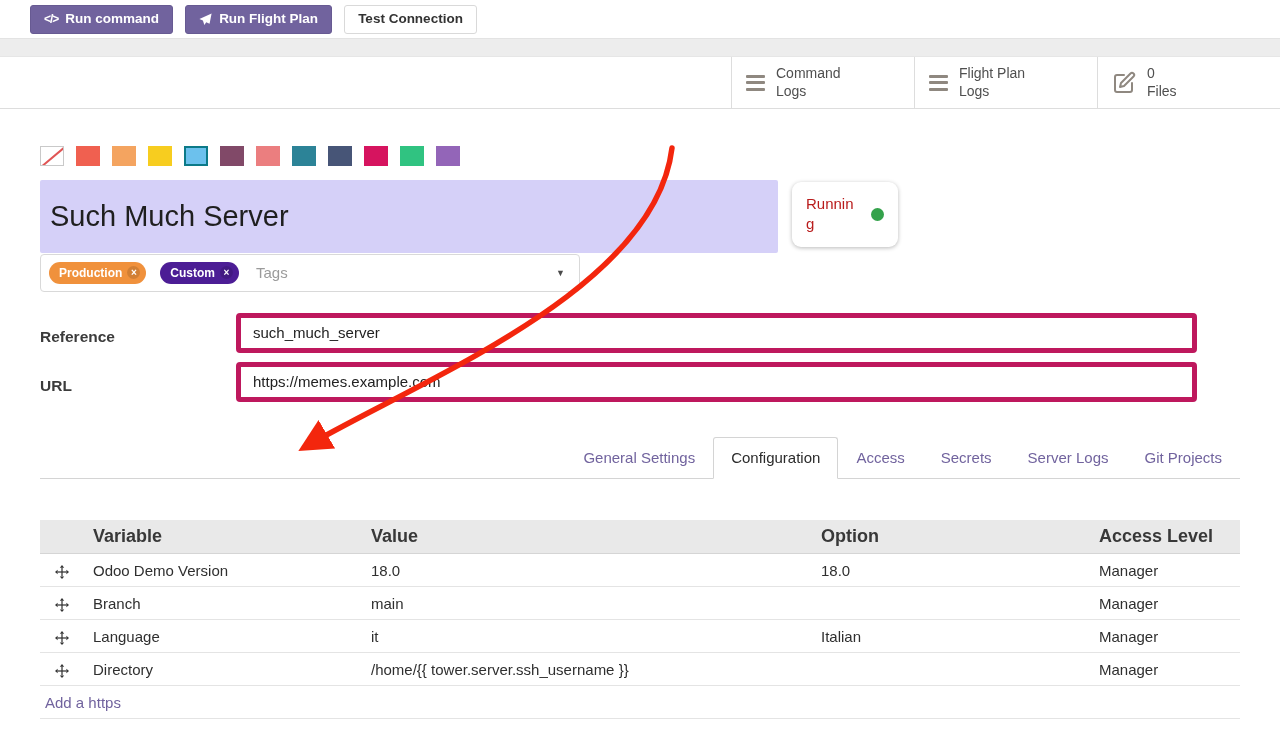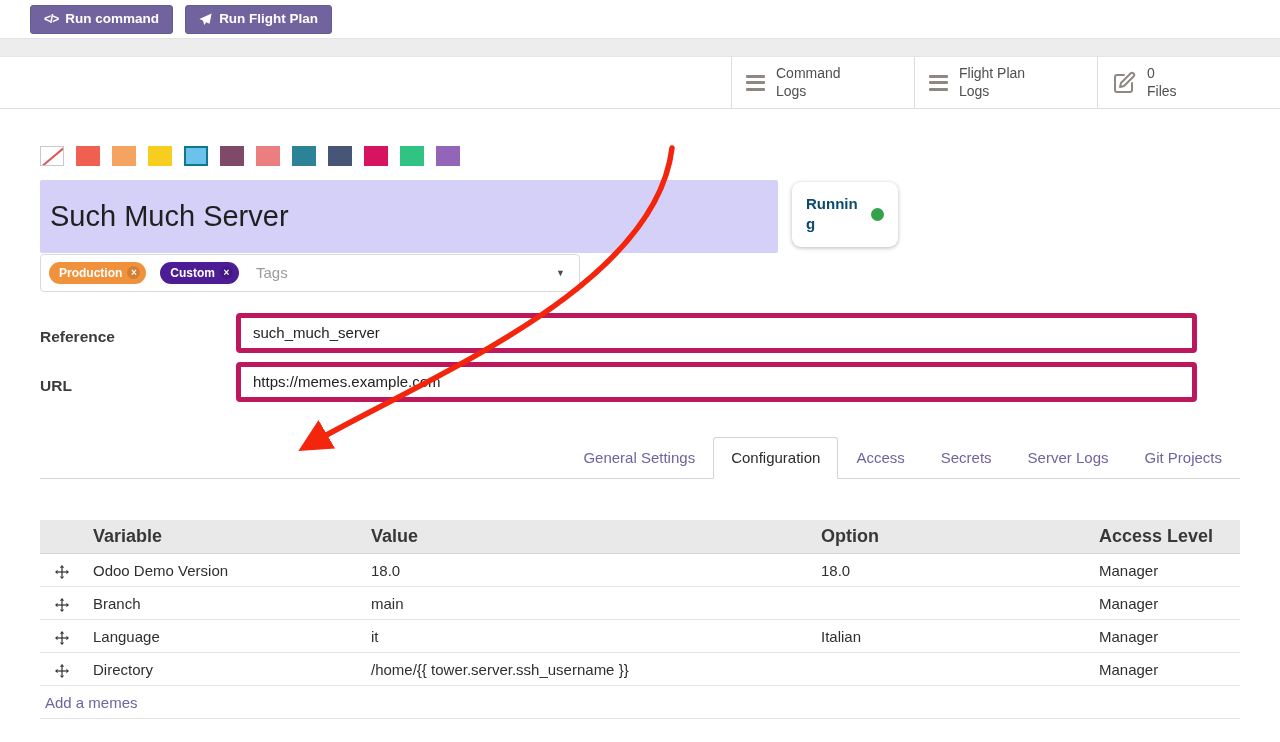--- a/index.html
+++ b/index.html
@@ -35,21 +35,21 @@
 
   .palette { margin-top:37px; display:flex; gap:12px; }
   .swatch { width:24px; height:20px; cursor:pointer; border:1px solid transparent; flex:none; }
   .swatch-none { background:#fff; border:1px solid #c9c9c9; position:relative; overflow:hidden; }
   .swatch-none::after { content:""; position:absolute; left:-4px; top:9px; width:32px; height:1.8px; background:#e05555; transform:rotate(-40deg); }
   .swatch.selected { border:2px solid #0c7a88; }
 
   .title-row { margin-top:14px; display:flex; align-items:flex-start; gap:14px; }
   .title-box { width:738px; padding:16px 10px; font-size:29px; line-height:1.4; color:#1f1f1f; border-radius:2px; }
   .status-card { margin-top:2px; background:#fff; border-radius:9px; box-shadow:0 1px 4px rgba(0,0,0,.28); padding:12px 14px; display:flex; align-items:center; gap:11px; }
-  .status-text { width:54px; font-size:15px; font-weight:700; color:#0c4a6e; overflow-wrap:anywhere; line-height:1.35; }
+  .status-text { width:54px; font-size:15px; font-weight:400; color:#b91c1c; overflow-wrap:anywhere; line-height:1.35; }
   .status-dot { width:13px; height:13px; border-radius:50%; flex:none; }
 
   .tags-box { margin-top:1px; width:540px; border:1px solid #d9d9d9; border-radius:4px; height:38px; display:flex; align-items:center; padding:0 14px 0 8px; gap:14px; }
   .tag-pill { display:inline-flex; align-items:center; gap:5px; height:22px; padding:0 6px 0 10px; border-radius:11px; color:#fff; font-size:12px; font-weight:700; cursor:default; }
   .tag-remove { background:rgba(0,0,0,.12); border-radius:50%; width:13px; height:13px; display:inline-flex; align-items:center; justify-content:center; font-size:10px; cursor:pointer; color:#fff; }
   .tags-placeholder { color:#9b9b9b; font-size:15px; margin-left:3px; }
   .tags-caret { margin-left:auto; font-size:9px; color:#4a4a4a; cursor:pointer; }
 
   .fields { margin-top:21px; }
   .field-row { display:flex; align-items:center; }
@@ -86,20 +86,23 @@
 <div class="topbar">
   <button class="btn btn-primary">
     <span class="code-glyph">&lt;/&gt;</span>
     <span>Run command</span>
   </button>
   <button class="btn btn-primary">
     <svg class="icon-svg" width="13" height="13" viewBox="0 0 16 16" fill="#fff">
       <path d="M15.5.5 L.5 7.3 l4.3 1.8 L6.6 14.9 l2.3-3.5 4.1 1.7 Z"></path>
     </svg>
     <span>Run Flight Plan</span>
+  </button>
+  <button class="btn btn-secondary">
+    <span>Test Connection</span>
   </button>
 </div>
 
 <div class="gray-strip"></div>
 
 <div class="form-header">
   <div class="stat-btn">
     <span class="hamburger">
         <span></span>
         <span></span>
@@ -263,21 +266,21 @@
                 <path d="M16 8 L13 5.5 V10.5 Z"></path>
             </svg>
           </td>
           <td>Directory</td>
           <td>/home/{{ tower.server.ssh_username }}</td>
           <td></td>
           <td>Manager</td>
         </tr>
         <tr>
           <td class="add-cell" colspan="5">
-            <span class="add-line">Add a memes</span>
+            <span class="add-line">Add a https</span>
           </td>
         </tr>
       </tbody>
     </table>
   </div>
 </div>
 
 <svg class="arrow-layer" viewBox="0 0 1280 742" style="color: rgb(243, 38, 13);">
   <defs>
     <marker id="ah" markerWidth="6" markerHeight="6" refX="4.6" refY="3" orient="auto" markerUnits="strokeWidth">

